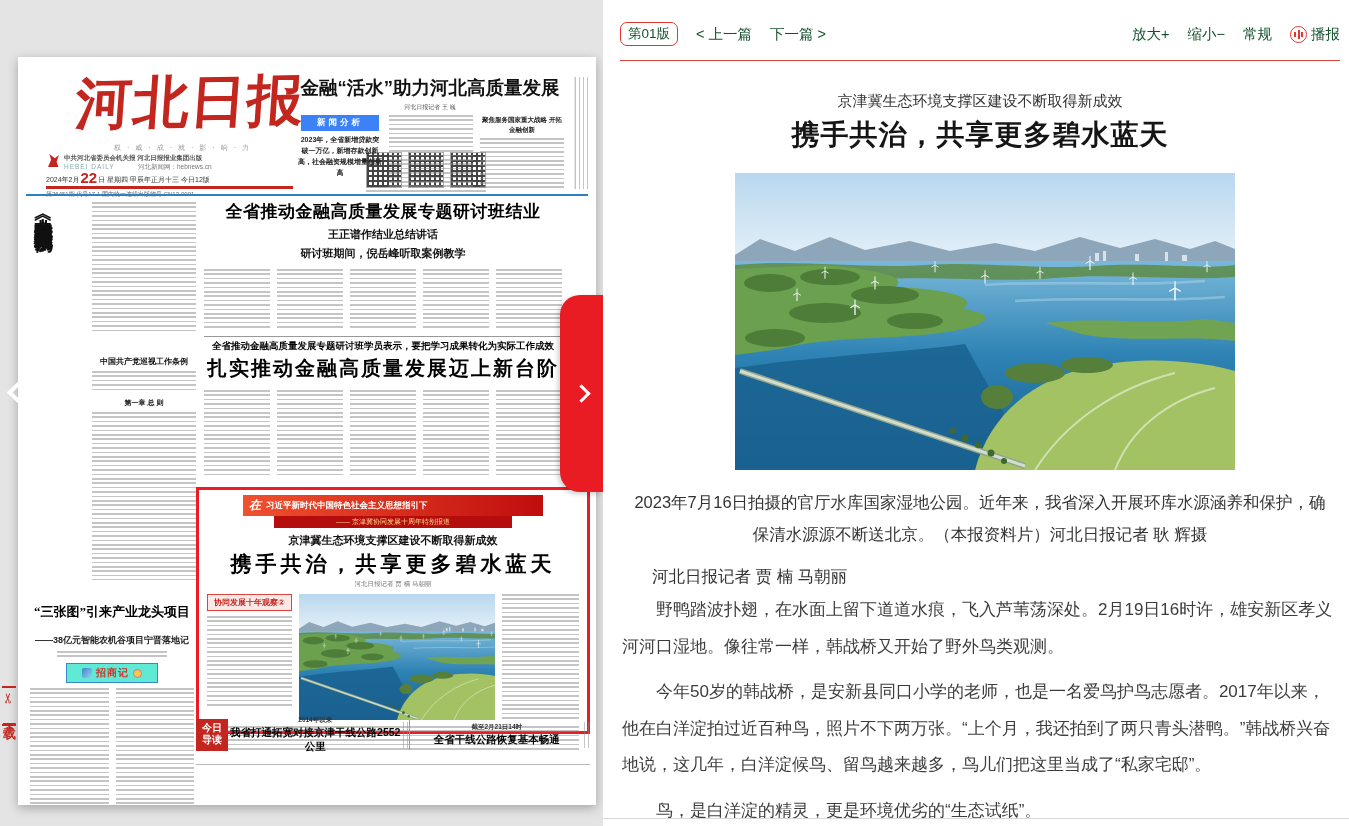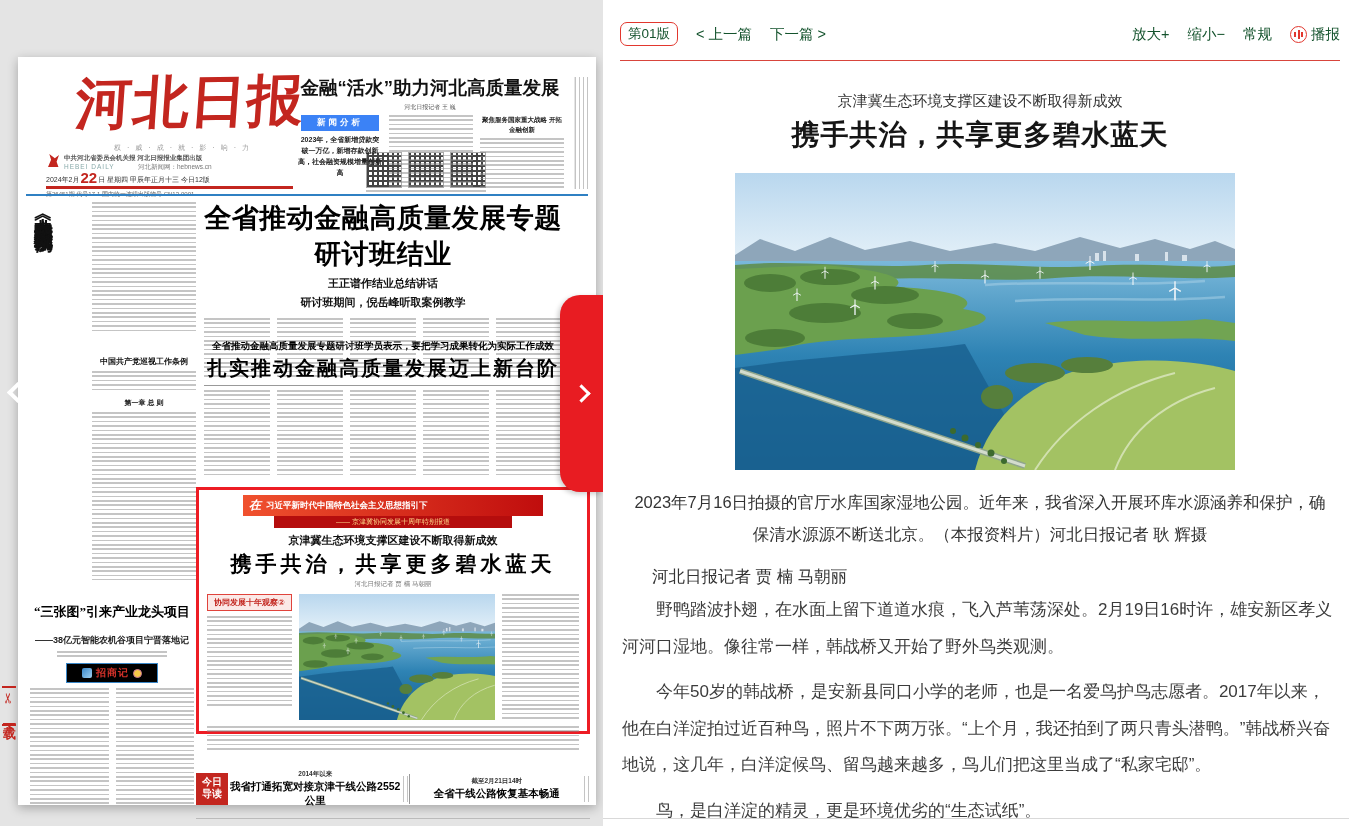--- a/index.html
+++ b/index.html
@@ -56,21 +56,21 @@
   .ta-sub { font-size:6.5px; font-weight:bold; color:#222; text-align:center; line-height:1.5; margin-bottom:3px; }
   .side-strip { left:556px; top:20px; width:14px; height:112px; border-left:1px solid #ccc; }
 
   .insp-vert { left:12px; top:145px; height:382px; writing-mode:vertical-rl; font-size:19px; font-weight:900; color:#111;
                font-family:"Liberation Serif","DejaVu Serif",serif; line-height:1.4; letter-spacing:1px; }
   .insp-col { left:74px; top:145px; width:104px; }
   .insp-doc { font-size:8px; font-weight:bold; text-align:center; color:#111; margin:22px 0 4px; }
   .insp-ch { font-size:7px; font-weight:bold; text-align:center; color:#111; margin:5px 0 4px; }
 
   .sem { left:186px; top:143px; width:358px; }
-  .sem-title { font-size:27px; font-weight:900; text-align:center; color:#000; letter-spacing:.5px; }
+  .sem-title { font-size:17px; font-weight:900; text-align:center; color:#000; letter-spacing:.5px; }
   .sem-sub { font-size:11px; font-weight:bold; text-align:center; color:#111; margin-top:4px; }
   .sem hr { border:none; border-top:1px solid #999; margin-top:7px; }
 
   .fin { left:186px; top:283px; width:358px; }
   .fin-kick { font-size:9.5px; font-weight:bold; text-align:center; color:#000; }
   .fin-title { font-size:20px; font-weight:900; text-align:center; color:#000; letter-spacing:2px; margin-top:2px; }
 
   .feat { left:178px; top:430px; width:394px; height:247px; border:3px solid #ed1c24; background:#fff; padding:5px 8px; }
   .feat-bar1 { width:300px; margin:0 auto; background:linear-gradient(90deg,#f0512e,#c00d0d); color:#fff; font-size:8.5px; font-weight:bold;
                padding:2px 6px; display:flex; align-items:center; gap:5px; }
@@ -79,32 +79,32 @@
   .feat-kick { font-size:11px; font-weight:bold; text-align:center; color:#111; margin-top:5px; }
   .feat-title { font-size:21px; font-weight:900; text-align:center; color:#000; letter-spacing:4px; margin-top:2px;
                 font-family:"Liberation Serif","DejaVu Serif",serif; }
   .feat-byline { font-size:6.5px; color:#777; text-align:center; margin-top:2px; }
   .feat-row { display:flex; gap:7px; margin-top:5px; }
   .feat-left { width:88px; }
   .feat-series { border:1px solid #e0433c; background:#fbe9e7; color:#c3261f; font-size:8px; font-weight:bold; text-align:center; padding:2px 1px; }
   .feat-photo { width:204px; height:126px; display:block; }
   .feat-right { width:80px; }
 
-  .guide { left:178px; top:722px; width:394px; height:40px; display:flex; align-items:center; gap:0; border-bottom:1px solid #bbb; padding-bottom:20px; }
+  .guide { left:178px; top:668px; width:394px; height:40px; display:flex; align-items:center; gap:0; border-bottom:1px solid #bbb; padding-bottom:20px; }
   .guide-label { width:32px; height:32px; background:#c3261f; color:#fff; font-size:10px; font-weight:bold; text-align:center; line-height:1.25; padding-top:3px; }
   .guide-item { flex:1; text-align:center; }
   .guide-k { font-size:6.5px; font-weight:bold; color:#333; }
   .guide-t { font-size:10.5px; font-weight:900; color:#000; margin-top:1px; }
   .guide-div { width:1px; height:30px; background:#999; }
   .guide-vbar { width:6px; height:26px; }
 
   .proj { left:12px; top:546px; width:164px; }
   .proj-title { font-size:13px; font-weight:900; text-align:center; color:#000; font-family:"Liberation Serif","DejaVu Serif",serif; }
   .proj-sub { font-size:9px; font-weight:bold; text-align:center; color:#222; margin-top:13px; }
-  .proj-tag { width:92px; margin:6px auto 5px; border:1px solid #3a87c8; background:#000000; display:flex; align-items:center; justify-content:center; gap:4px; padding:2px 3px; }
+  .proj-tag { width:92px; margin:6px auto 5px; border:1px solid #3a87c8; background:#5eead4; display:flex; align-items:center; justify-content:center; gap:4px; padding:2px 3px; }
   .proj-tag .ic { width:10px; height:10px; background:linear-gradient(135deg,#3a87c8,#9fd0f0); border-radius:2px; }
   .proj-tag .tx { color:#d4322a; font-size:10px; font-weight:900; letter-spacing:1px; }
   .proj-tag .num { width:9px; height:9px; border-radius:50%; background:#f7c948; border:1px solid #c79; }
 
   
   .rpane { position:absolute; left:603px; top:0; width:746px; height:826px; background:#fff; }
   .rpane .abs { position:absolute; }
   .toolbar { left:17px; top:22px; width:720px; display:flex; justify-content:space-between; align-items:center; color:#14532d; font-size:14.5px; }
   .tb-left, .tb-right { display:flex; align-items:center; gap:18px; }
   .edition { border:1px solid #e2372e; border-radius:7px; padding:2px 7px; font-size:13.5px; cursor:pointer; }

